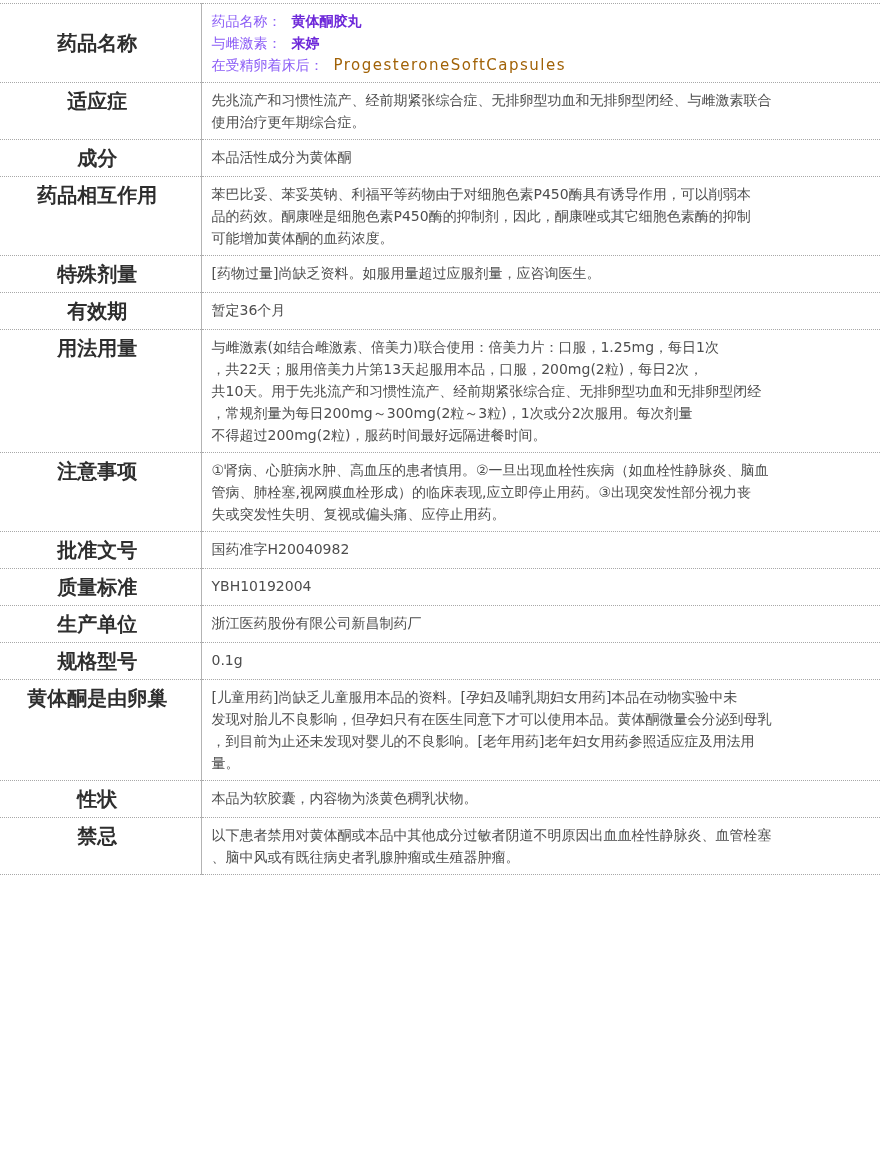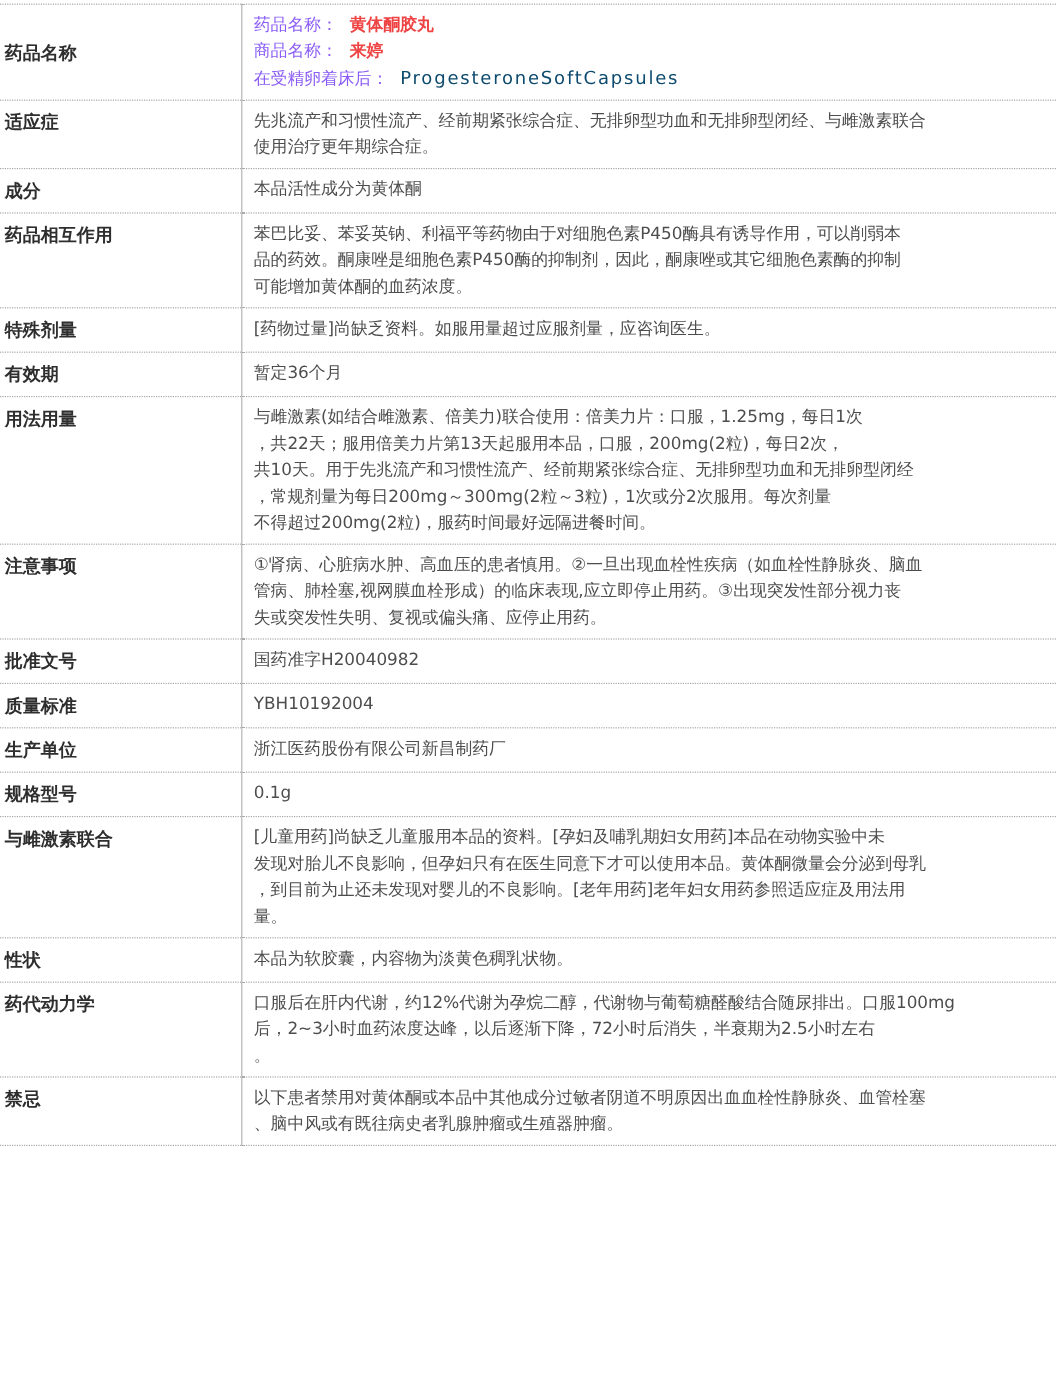--- a/index.html
+++ b/index.html
@@ -14,59 +14,59 @@
     border-collapse:collapse;
     table-layout:fixed;
     margin-top:3px;
   }
   table.drug-table tr { border-top:1px dotted #a8a8a8; }
   table.drug-table tr:last-child { border-bottom:1px dotted #a8a8a8; }
   td.label-cell {
     width:201px;
     border-right:1px solid #b3b3b3;
     vertical-align:top;
-    text-align:left;
+    text-align:center;
     padding:7px 10px 7px 4px;
-    font-size:15px;
+    font-size:20px;
     font-weight:bold;
     color:#2e2e2e;
     line-height:22px;
   }
   tr.name-row td.label-cell { vertical-align:middle; }
   td.value-cell {
     vertical-align:top;
     padding:6px 14px 6px 10px;
     font-size:14px;
     color:#4d4d4d;
     line-height:22px;
   }
   .row-text { white-space:pre-line; min-height:20px; }
   .name-line { line-height:22px; white-space:nowrap; }
   .field-label { color:#8b5cf6; font-size:14px; margin-right:10px; }
-  .field-value { color:#ef4444; font-size:14px; font-weight:bold; }
+  .field-value { color:#6d28d9; font-size:14px; font-weight:bold; }
   .name-line.latin .field-value {
     font-weight:normal;
     letter-spacing:1.5px;
     font-size:15px;
-    color:#0c4a6e;
+    color:#a16207;
   }
 </style>
 </head>
 <body>
 
 <table class="drug-table">
   <tbody id="table-body">
     <tr class="name-row">
       <td class="label-cell">药品名称</td>
       <td class="value-cell">
         <div class="name-line">
           <span class="field-label">药品名称：</span><span class="field-value">黄体酮胶丸</span>
         </div>
         <div class="name-line">
-          <span class="field-label">商品名称：</span><span class="field-value">来婷</span>
+          <span class="field-label">与雌激素：</span><span class="field-value">来婷</span>
         </div>
         <div class="name-line latin">
           <span class="field-label">在受精卵着床后：</span><span class="field-value">ProgesteroneSoftCapsules</span>
         </div>
       </td>
     </tr>
 
   <tr class="row">
     <td class="label-cell row-label">适应症</td>
     <td class="value-cell">
@@ -150,45 +150,37 @@
 
 
   <tr class="row">
     <td class="label-cell row-label">规格型号</td>
     <td class="value-cell">
           <div class="row-text">0.1g</div>
         </td>
   </tr>
 
   <tr class="row">
-    <td class="label-cell row-label">与雌激素联合</td>
+    <td class="label-cell row-label">黄体酮是由卵巢</td>
     <td class="value-cell">
           <div class="row-text">[儿童用药]尚缺乏儿童服用本品的资料。[孕妇及哺乳期妇女用药]本品在动物实验中未
 发现对胎儿不良影响，但孕妇只有在医生同意下才可以使用本品。黄体酮微量会分泌到母乳
 ，到目前为止还未发现对婴儿的不良影响。[老年用药]老年妇女用药参照适应症及用法用
 量。</div>
         </td>
   </tr>
 
 
   <tr class="row">
     <td class="label-cell row-label">性状</td>
     <td class="value-cell">
           <div class="row-text">本品为软胶囊，内容物为淡黄色稠乳状物。</div>
         </td>
   </tr>
 
-  <tr class="row">
-    <td class="label-cell row-label">药代动力学</td>
-    <td class="value-cell">
-          <div class="row-text">口服后在肝内代谢，约12%代谢为孕烷二醇，代谢物与葡萄糖醛酸结合随尿排出。口服100mg
-后，2~3小时血药浓度达峰，以后逐渐下降，72小时后消失，半衰期为2.5小时左右
-。</div>
-        </td>
-  </tr>
 
   <tr class="row">
     <td class="label-cell row-label">禁忌</td>
     <td class="value-cell">
           <div class="row-text">以下患者禁用对黄体酮或本品中其他成分过敏者阴道不明原因出血血栓性静脉炎、血管栓塞
 、脑中风或有既往病史者乳腺肿瘤或生殖器肿瘤。</div>
         </td>
   </tr>
 </tbody>
 </table>

